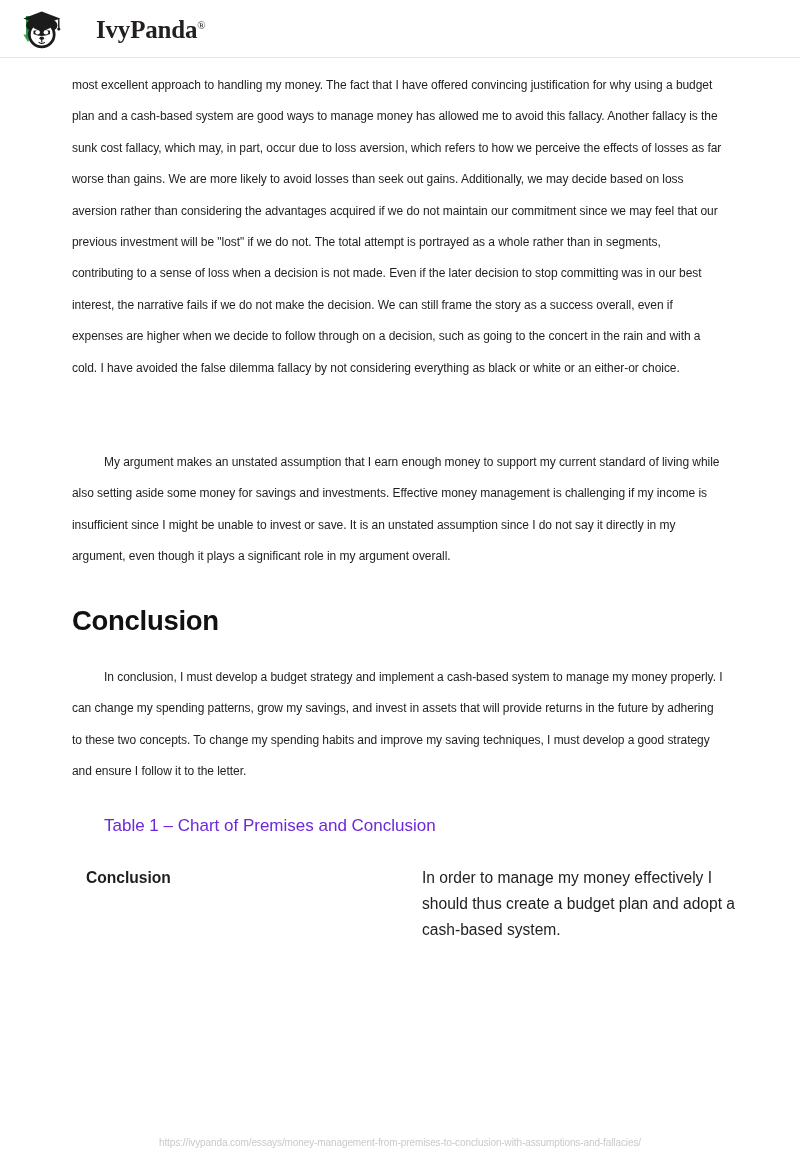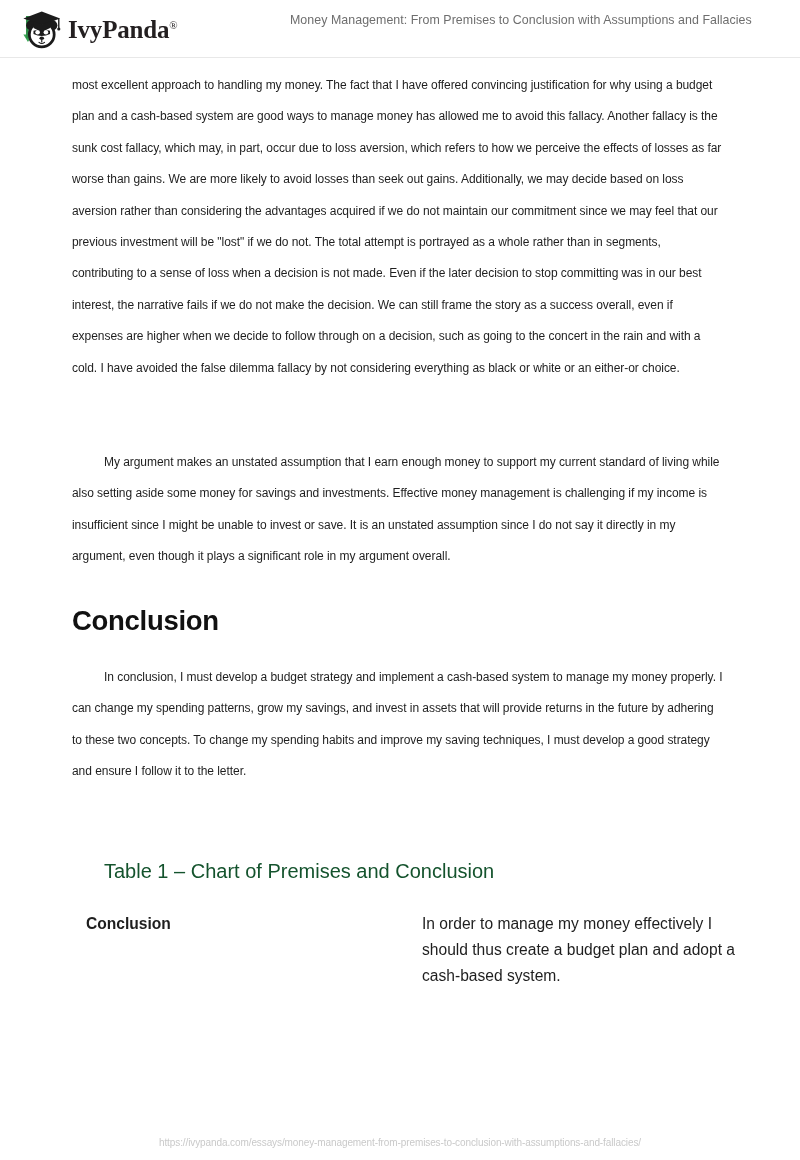--- a/index.html
+++ b/index.html
@@ -24,20 +24,21 @@
     width: 800px;
     height: 58px;
   }
   .brand {
     position: absolute;
     left: 16px;
     top: 6px;
     display: flex;
     align-items: center;
     height: 46px;
+    gap: 28px;
   }
   .brand-logo {
     width: 46px;
     height: 46px;
     display: block;
   }
   .brand-wordmark {
     font-family: "Liberation Serif", serif;
     font-size: 25px;
     font-weight: bold;
@@ -102,25 +103,24 @@
   }
 
   .sp-after-para-1 { height: 36px; }
   .sp-after-h2     { height: 27px; }
   .sp-after-para-2 { height: 33px; }
   .sp-after-h2b    { height: 26px; }
   .sp-after-para-3 { height: 22px; }
   .sp-after-cap    { height: 24px; }
 
   .table-caption {
-    font-size: 20px;
+    font-size: 17px;
     line-height: 31.4px;
-    color: #14532d;
+    color: #6d28d9;
     padding-left: 32px;
-    margin-top: 46px;
   }
 
   
   .premise-table {
     width: 652px;
     border-collapse: collapse;
     table-layout: fixed;
   }
   .premise-table td {
     vertical-align: top;
@@ -181,21 +181,20 @@
 
         <path d="M56 12 L96 27 L56 42 L16 27 Z" fill="#1b1b1b"></path>
         <path d="M38 33 L38 48 q18 11 36 0 L74 33 L56 40 Z" fill="#1b1b1b"></path>
         <path d="M93 28 L93 48" stroke="#1b1b1b" stroke-width="3" stroke-linecap="round"></path>
         <circle cx="93" cy="50" r="3.5" fill="#1b1b1b"></circle>
       </svg>
     </span>
     <span class="brand-wordmark"><span>IvyPanda</span><span class="brand-reg">®</span></span>
   </div>
 
-  <div class="header-title">Money Management: From Premises to Conclusion with Assumptions and Fallacies</div>
   <div class="header-rule"></div>
 </div>
 
 <div class="content">
 
   <p class="body-text">most excellent approach to handling my money. The fact that I have offered convincing justification for why using a budget plan and a cash-based system are good ways to manage money has allowed me to avoid this fallacy.  Another fallacy is the sunk cost fallacy, which may, in part, occur due to loss aversion, which refers to how we perceive the effects of losses as far worse than gains. We are more likely to avoid losses than seek out gains. Additionally, we may decide based on loss aversion rather than considering the advantages acquired if we do not maintain our commitment since we may feel that our previous investment will be "lost" if we do not. The total attempt is portrayed as a whole rather than in segments, contributing to a sense of loss when a decision is not made. Even if the later decision to stop committing was in our best interest, the narrative fails if we do not make the decision. We can still frame the story as a success overall, even if expenses are higher when we decide to follow through on a decision, such as going to the concert in the rain and with a cold. I have avoided the false dilemma fallacy by not considering everything as black or white or an either-or choice.</p>
 
   <div class="sp-after-para-1"></div>
 
 

